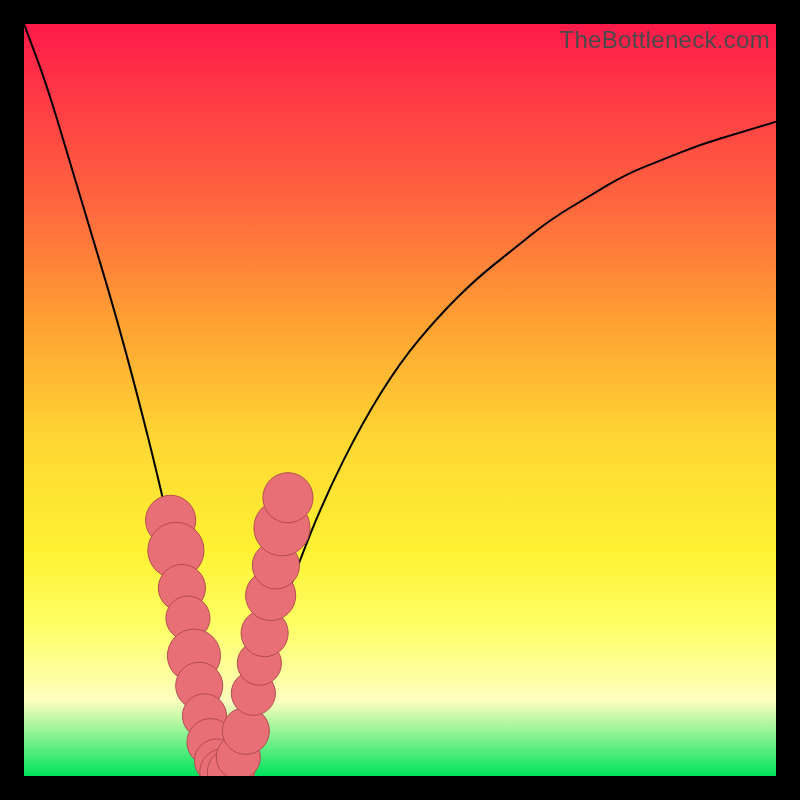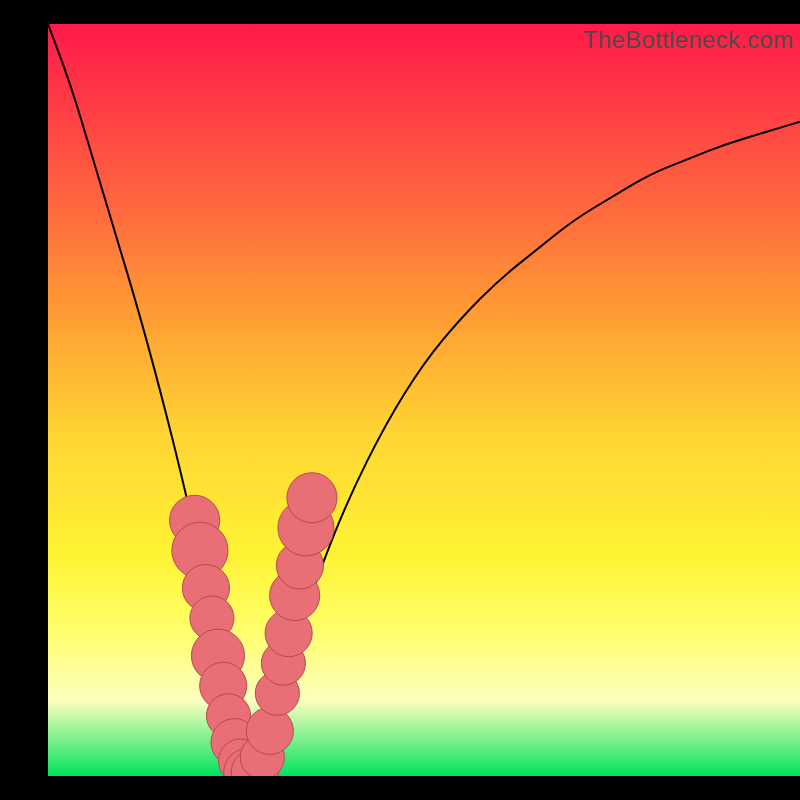--- a/index.html
+++ b/index.html
@@ -11,21 +11,20 @@
     overflow: hidden;
     font-family: Arial, Helvetica, sans-serif;
   }
   .frame {
     position: absolute;
     left: 24px;
     top: 24px;
     width: 752px;
     height: 752px;
     background: #000;
-    margin-left: 24px;
   }
   .plot-area {
     position: absolute;
     left: 0;
     top: 0;
     width: 752px;
     height: 752px;
     overflow: hidden;
   }
   .gradient {

